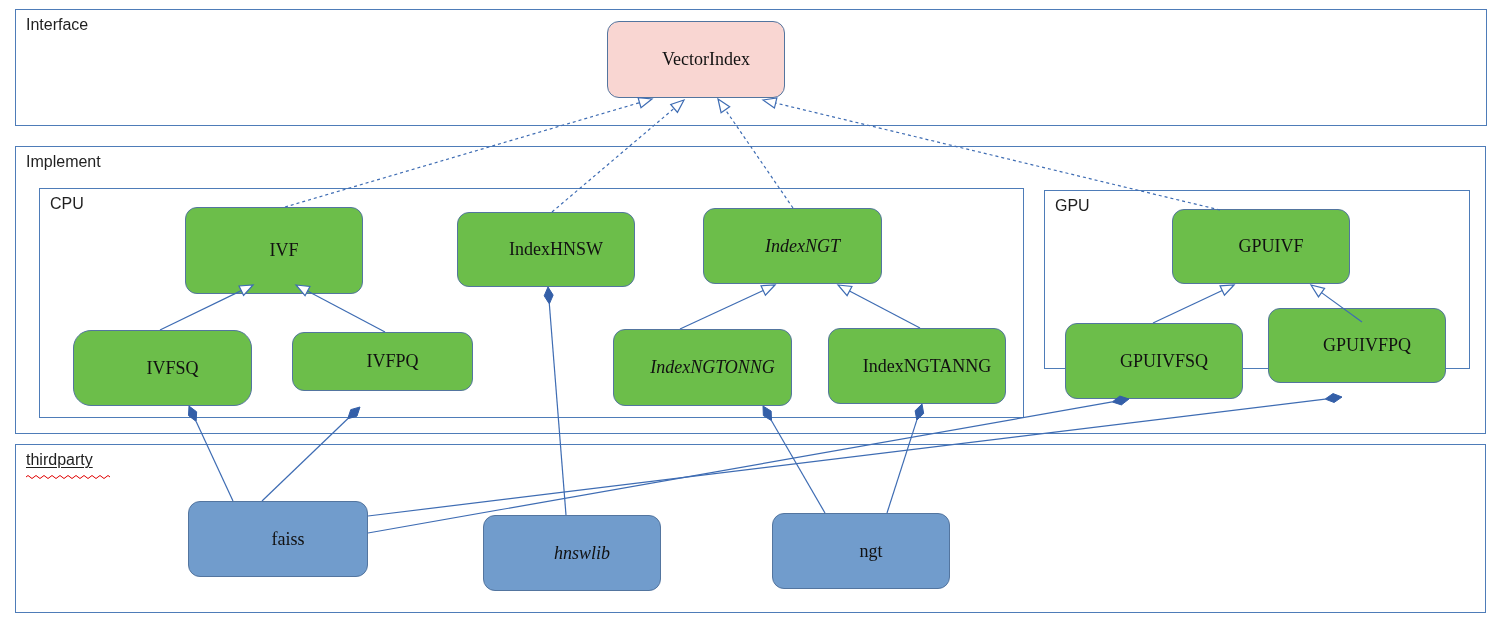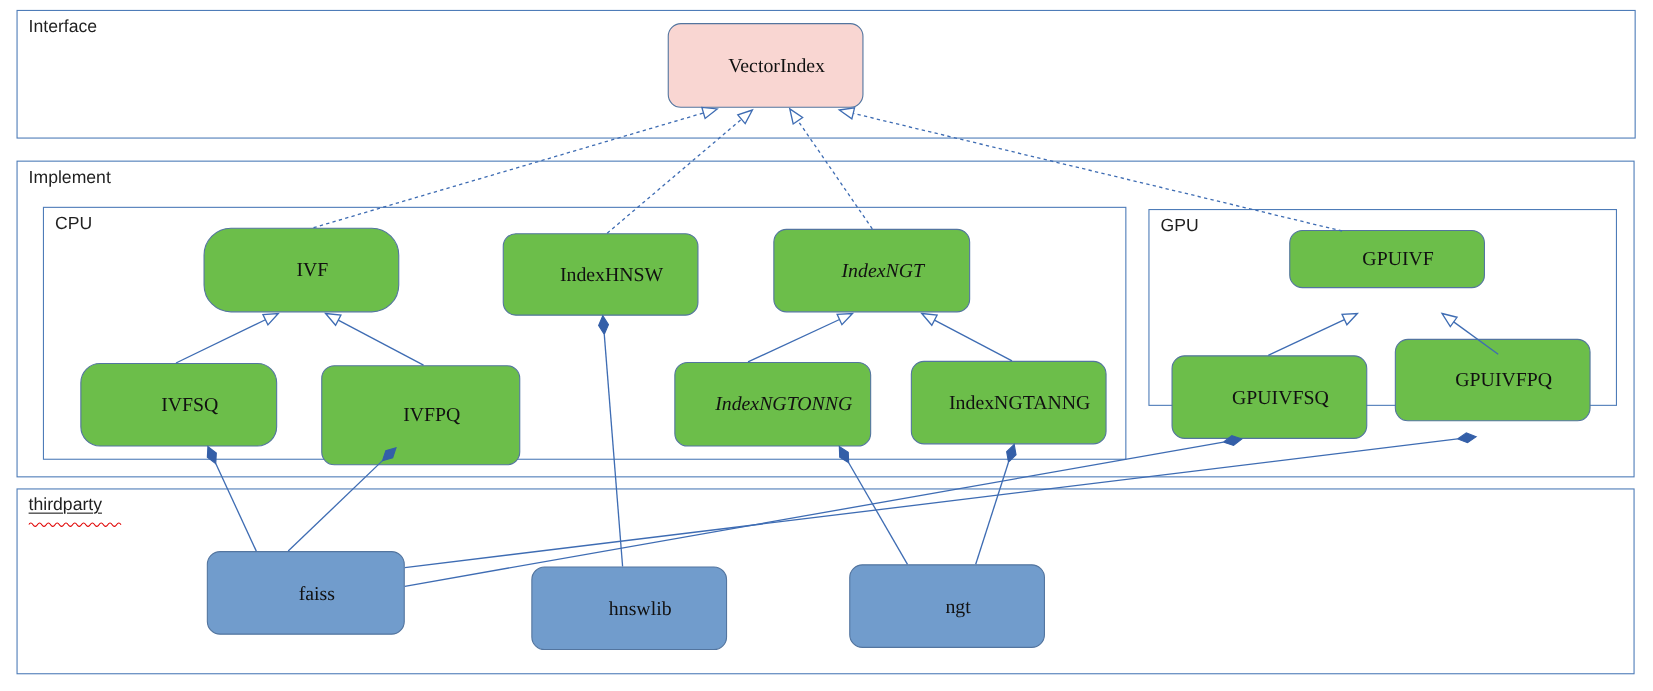--- a/index.html
+++ b/index.html
@@ -54,54 +54,54 @@
   <div class="container" style="left: 15px; top: 444px; width: 1471px; height: 169px;">
     <span class="section-label underlined">thirdparty</span>
     <svg class="squiggle" width="86" height="6" viewBox="0 0 86 6">
       <path d="M0 3 q2 -3 4 0 t4 0 t4 0 t4 0 t4 0 t4 0 t4 0 t4 0 t4 0 t4 0 t4 0 t4 0 t4 0 t4 0 t4 0 t4 0 t4 0 t4 0 t4 0 t4 0 t4 0" fill="none" stroke="#e00000" stroke-width="1"></path>
     </svg>
   </div>
 
   <div class="node kind-interface" style="left: 607px; top: 21px; width: 178px; height: 77px;">
       <span class="node-label">VectorIndex</span>
     </div>
-  <div class="node kind-impl" style="left: 185px; top: 207px; width: 178px; height: 77px; border-radius: 25px;">
+  <div class="node kind-impl" style="left: 185px; top: 207px; width: 178px; height: 87px;">
       <span class="node-label">IVF</span>
     </div>
   <div class="node kind-impl" style="left: 457px; top: 212px; width: 178px; height: 75px;">
       <span class="node-label">IndexHNSW</span>
     </div>
   <div class="node kind-impl" style="left: 703px; top: 208px; width: 179px; height: 76px; font-style: italic;">
       <span class="node-label">IndexNGT</span>
     </div>
   <div class="node kind-impl" style="left: 73px; top: 330px; width: 179px; height: 76px; border-radius: 18px;">
       <span class="node-label">IVFSQ</span>
     </div>
-  <div class="node kind-impl" style="left: 292px; top: 332px; width: 181px; height: 91px;">
+  <div class="node kind-impl" style="left: 292px; top: 332px; width: 181px; height: 59px;">
       <span class="node-label">IVFPQ</span>
     </div>
   <div class="node kind-impl" style="left: 613px; top: 329px; width: 179px; height: 77px; font-style: italic;">
       <span class="node-label">IndexNGTONNG</span>
     </div>
   <div class="node kind-impl" style="left: 828px; top: 328px; width: 178px; height: 76px;">
       <span class="node-label">IndexNGTANNG</span>
     </div>
-  <div class="node kind-impl" style="left: 1172px; top: 209px; width: 178px; height: 53px;">
+  <div class="node kind-impl" style="left: 1172px; top: 209px; width: 178px; height: 75px;">
       <span class="node-label">GPUIVF</span>
     </div>
   <div class="node kind-impl" style="left: 1065px; top: 323px; width: 178px; height: 76px;">
       <span class="node-label">GPUIVFSQ</span>
     </div>
   <div class="node kind-impl" style="left: 1268px; top: 308px; width: 178px; height: 75px;">
       <span class="node-label">GPUIVFPQ</span>
     </div>
   <div class="node kind-thirdparty" style="left: 188px; top: 501px; width: 180px; height: 76px;">
       <span class="node-label">faiss</span>
     </div>
-  <div class="node kind-thirdparty" style="left: 483px; top: 515px; width: 178px; height: 76px;">
+  <div class="node kind-thirdparty" style="left: 483px; top: 515px; width: 178px; height: 76px; font-style: italic;">
       <span class="node-label">hnswlib</span>
     </div>
   <div class="node kind-thirdparty" style="left: 772px; top: 513px; width: 178px; height: 76px;">
       <span class="node-label">ngt</span>
     </div>
 
   <svg class="edges" width="1503" height="628" viewBox="0 0 1503 628">
       <polygon points="652,99 640.9967904958219,107.65848604590677 638.0607889480732,97.68151782346474" fill="#ffffff" stroke="#3e6cb3" stroke-width="1.2"></polygon>
       <line x1="285" y1="207" x2="639.5287897219475" y2="102.67000193468576" stroke="#3e6cb3" stroke-width="1.2" stroke-dasharray="3 3"></line>
       <polygon points="684,100 677.4516639707682,112.37575433047476 670.7230985095392,104.44565932259772" fill="#ffffff" stroke="#3e6cb3" stroke-width="1.2"></polygon>

